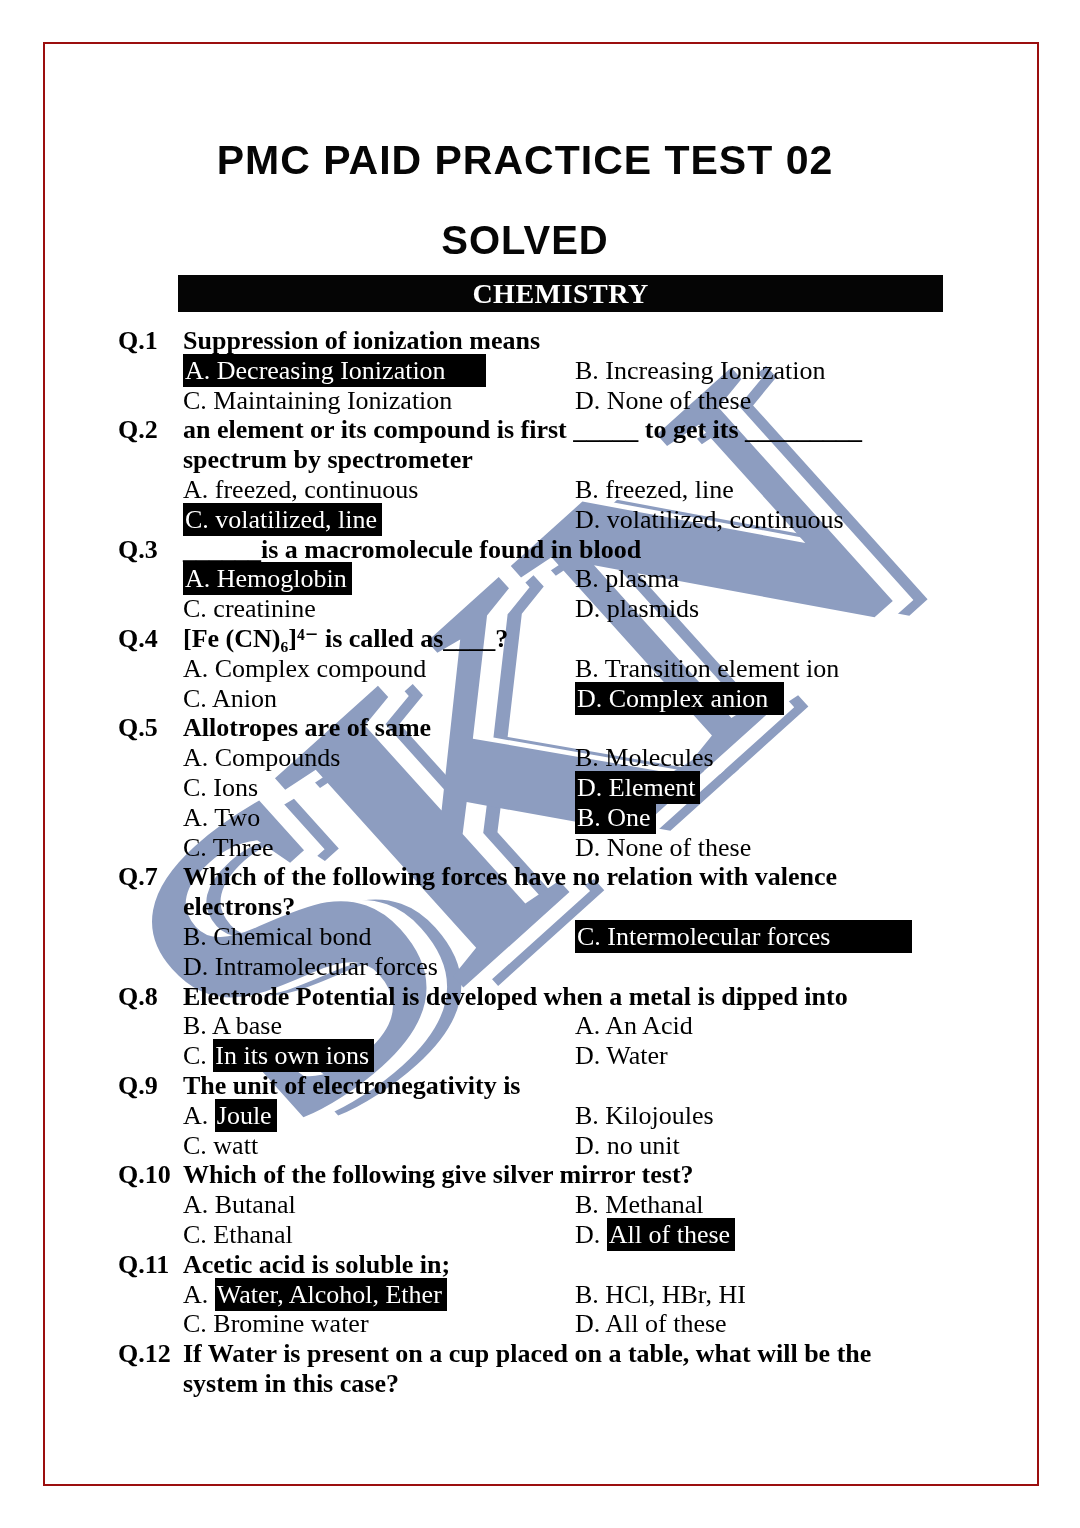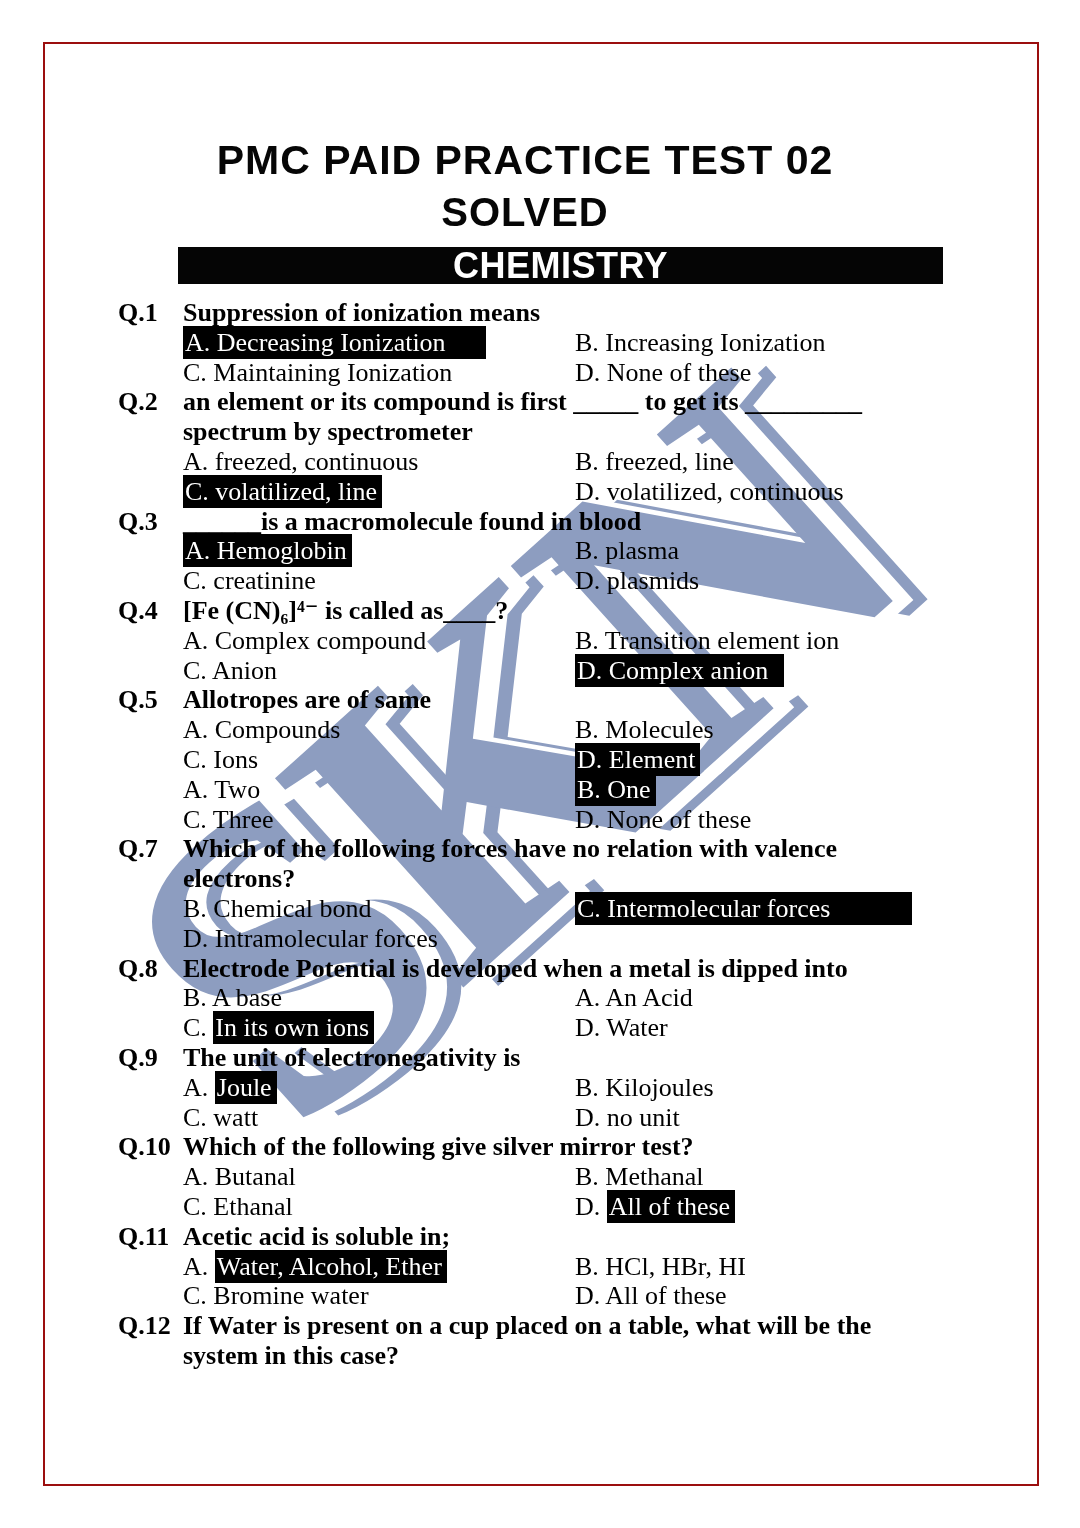--- a/index.html
+++ b/index.html
@@ -19,31 +19,31 @@
     color:#8d9dc0; text-shadow:16px 13px 0 #ffffff, 27px 22px 0 #8d9dc0;
     user-select:none;
   }
   .content { position:absolute; left:118px; top:43px; width:814px; z-index:1; }
   .title {
     margin:93px 0 0 0; text-align:center;
     font-family:"Liberation Sans","DejaVu Sans",sans-serif;
     font-weight:900; font-size:41px; line-height:48px; letter-spacing:1px; color:#060606;
   }
   .subtitle {
-    margin:4px 0 0 0; text-align:center;
+    margin:32px 0 0 0; text-align:center;
     font-family:"Liberation Sans","DejaVu Sans",sans-serif;
     font-weight:900; font-size:40px; line-height:48px; letter-spacing:1px; color:#060606;
   }
   .banner {
     margin:11px 0 0 60px; width:765px; height:37px; background:#050505;
     display:flex; align-items:center; justify-content:center;
   }
   .banner span {
-    color:#ffffff; font-weight:bold; font-size:36px; letter-spacing:0.5px;
-    font-family:Liberation Sans, sans-serif;
+    color:#ffffff; font-weight:bold; font-size:28px; letter-spacing:0.5px;
+    font-family:Liberation Serif, serif;
   }
   #questions { margin-top:14px; font-size:26px; }
   .q-row { display:flex; line-height:29.8px; }
   .q-num { flex:none; width:65px; font-weight:bold; }
   .q-text { font-weight:bold; max-width:700px; }
   .options { margin-left:65px; display:grid; grid-template-columns:392px 1fr; }
   .option { line-height:29.8px; white-space:nowrap; }
   .hl { background:#000000; color:#ffffff; padding:2px 5px 2px 2px; }
 </style>
 </head>

